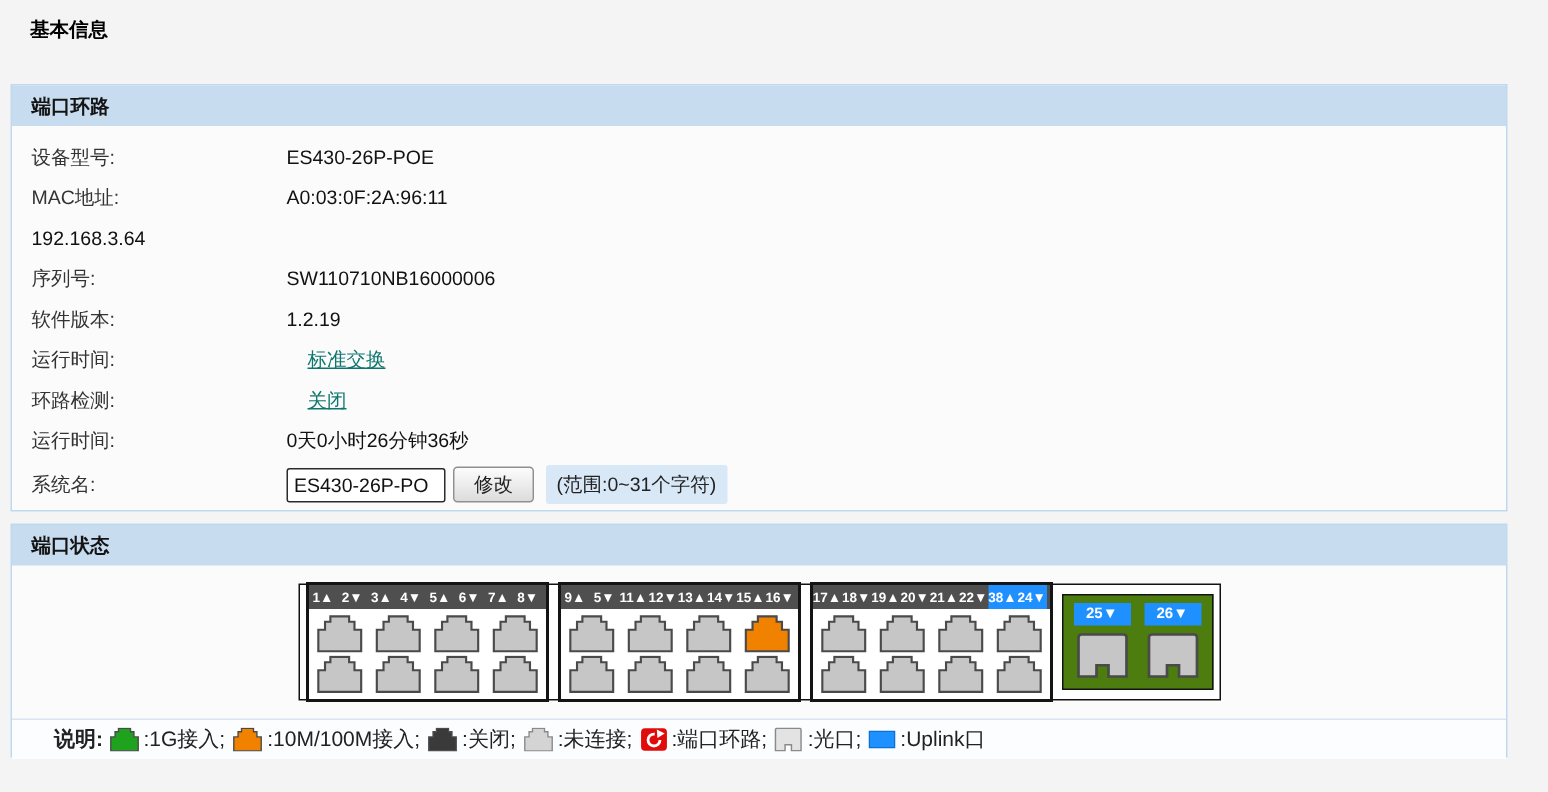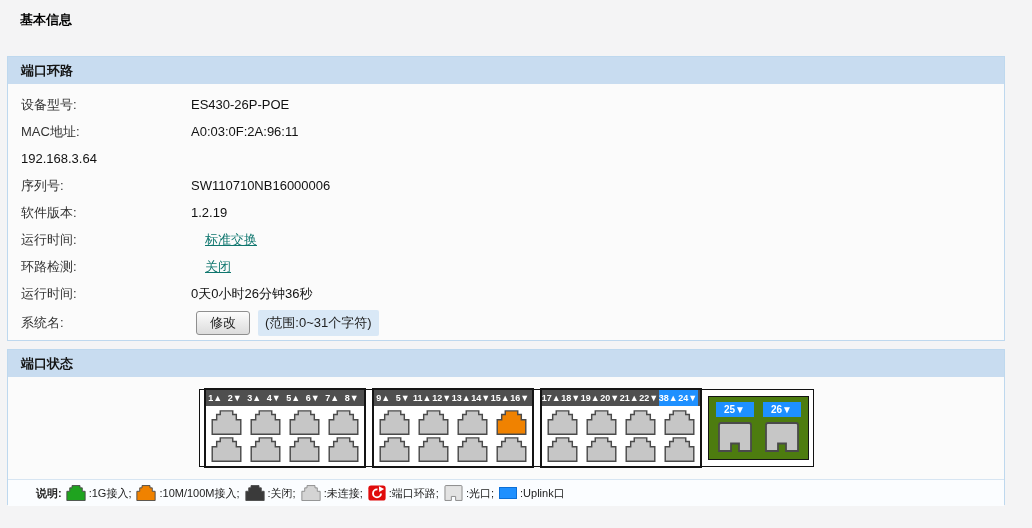--- a/index.html
+++ b/index.html
@@ -65,21 +65,21 @@
     padding:5px 7px; display:flex; gap:9px; height:64px;
   }
   .fiber-col { display:flex; flex-direction:column; align-items:center; gap:5px; }
   .fiber-label {
     width:38px; height:15px; color:#fff; font-size:10px; font-weight:bold;
     display:flex; align-items:center; justify-content:center;
   }
   
   .legend-row {
     height:27px; border-top:1px solid #d7e5f2; background:#fbfdff;
-    display:flex; align-items:center; padding-left:28px; font-size:11px; color:#222;
+    display:flex; align-items:center; padding-left:28px; font-size:14px; color:#222;
   }
   .legend-title { font-weight:bold; margin-right:4px; }
   .legend-item { display:inline-flex; align-items:center; gap:3px; margin-right:5px; line-height:0; }
   .legend-item .li-text { line-height:normal; }
 </style>
 </head>
 <body>
 
 <div class="page-title">基本信息</div>
 
@@ -114,20 +114,21 @@
     <div class="info-row">
       <span class="info-label">环路检测:</span>
       <a class="info-link" href="#">关闭</a>
     </div>
     <div class="info-row">
       <span class="info-label">运行时间:</span>
       <span class="info-value">0天0小时26分钟36秒</span>
     </div>
     <div class="info-row tall">
       <span class="info-label">系统名:</span>
+      <input class="sys-input" type="text" value="ES430-26P-PO" style="">
       <button class="modify-btn">修改</button>
       <span class="hint">(范围:0~31个字符)</span>
     </div>
   </div>
 </div>
 
 <div class="panel" style="height:156px;">
   <div class="section-header">
     <span>端口状态</span>
   </div>

